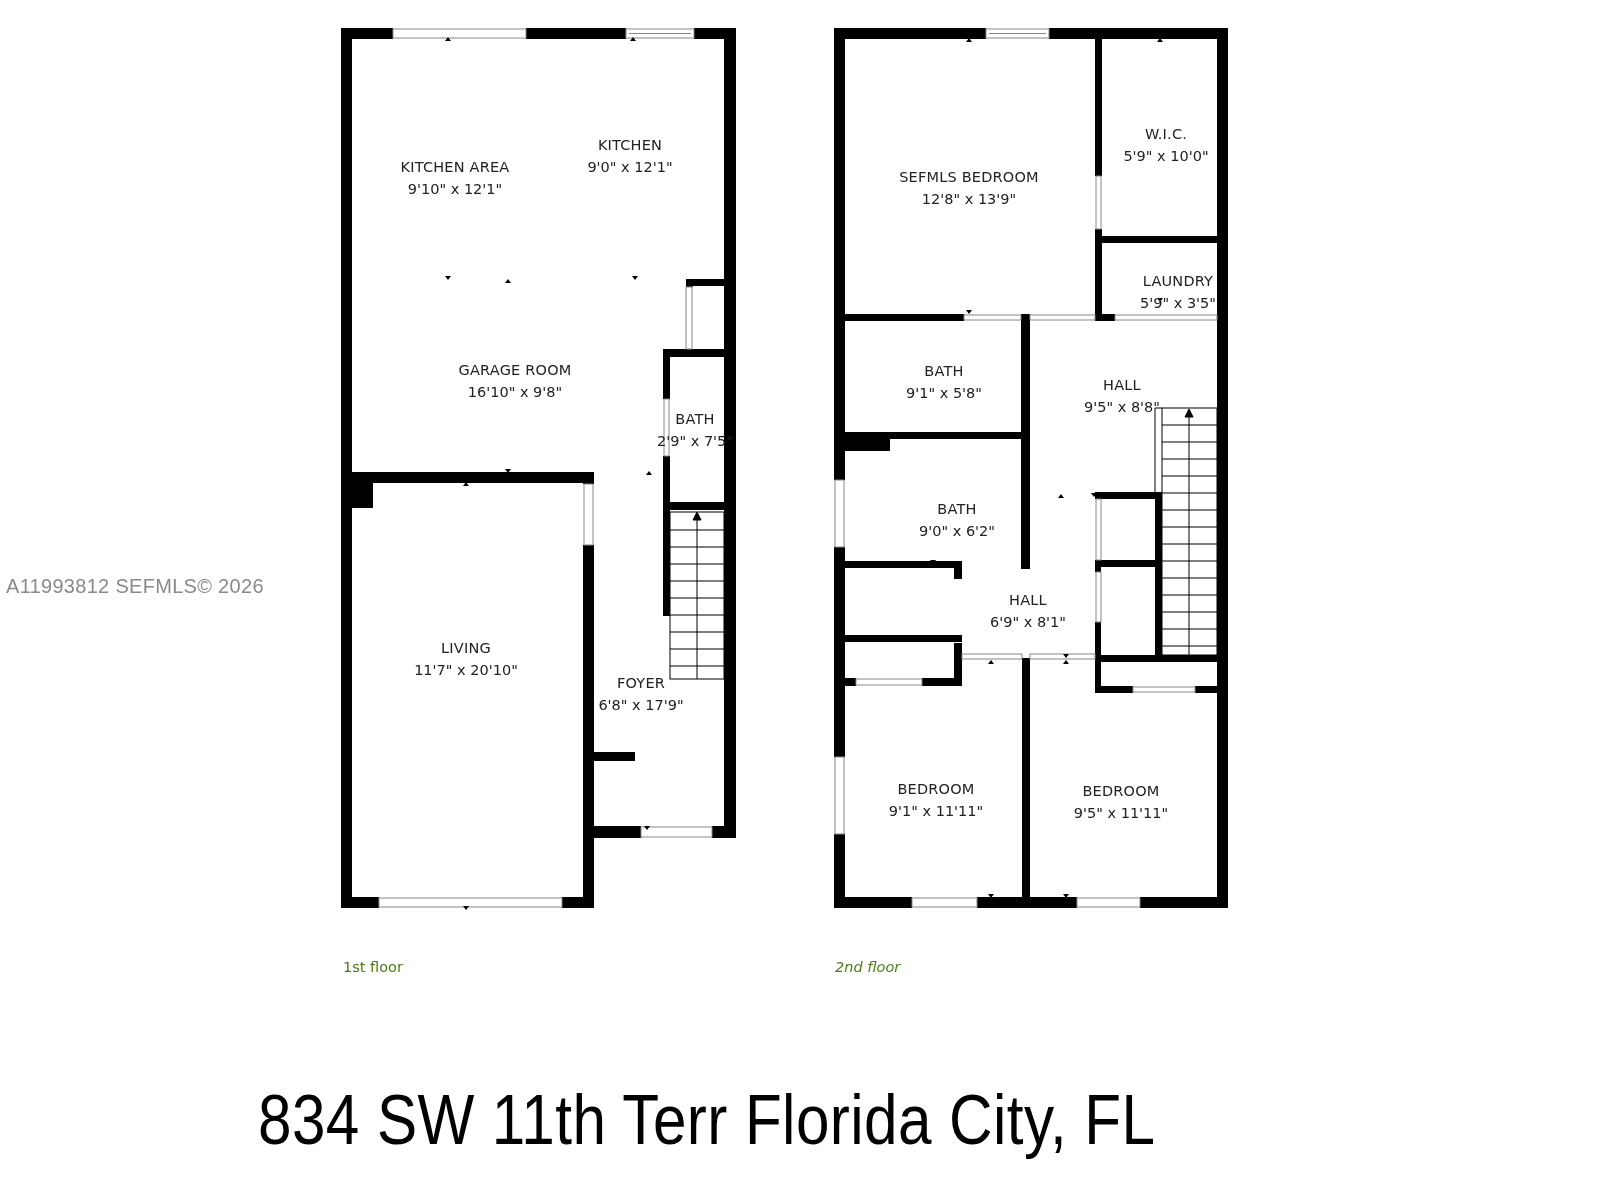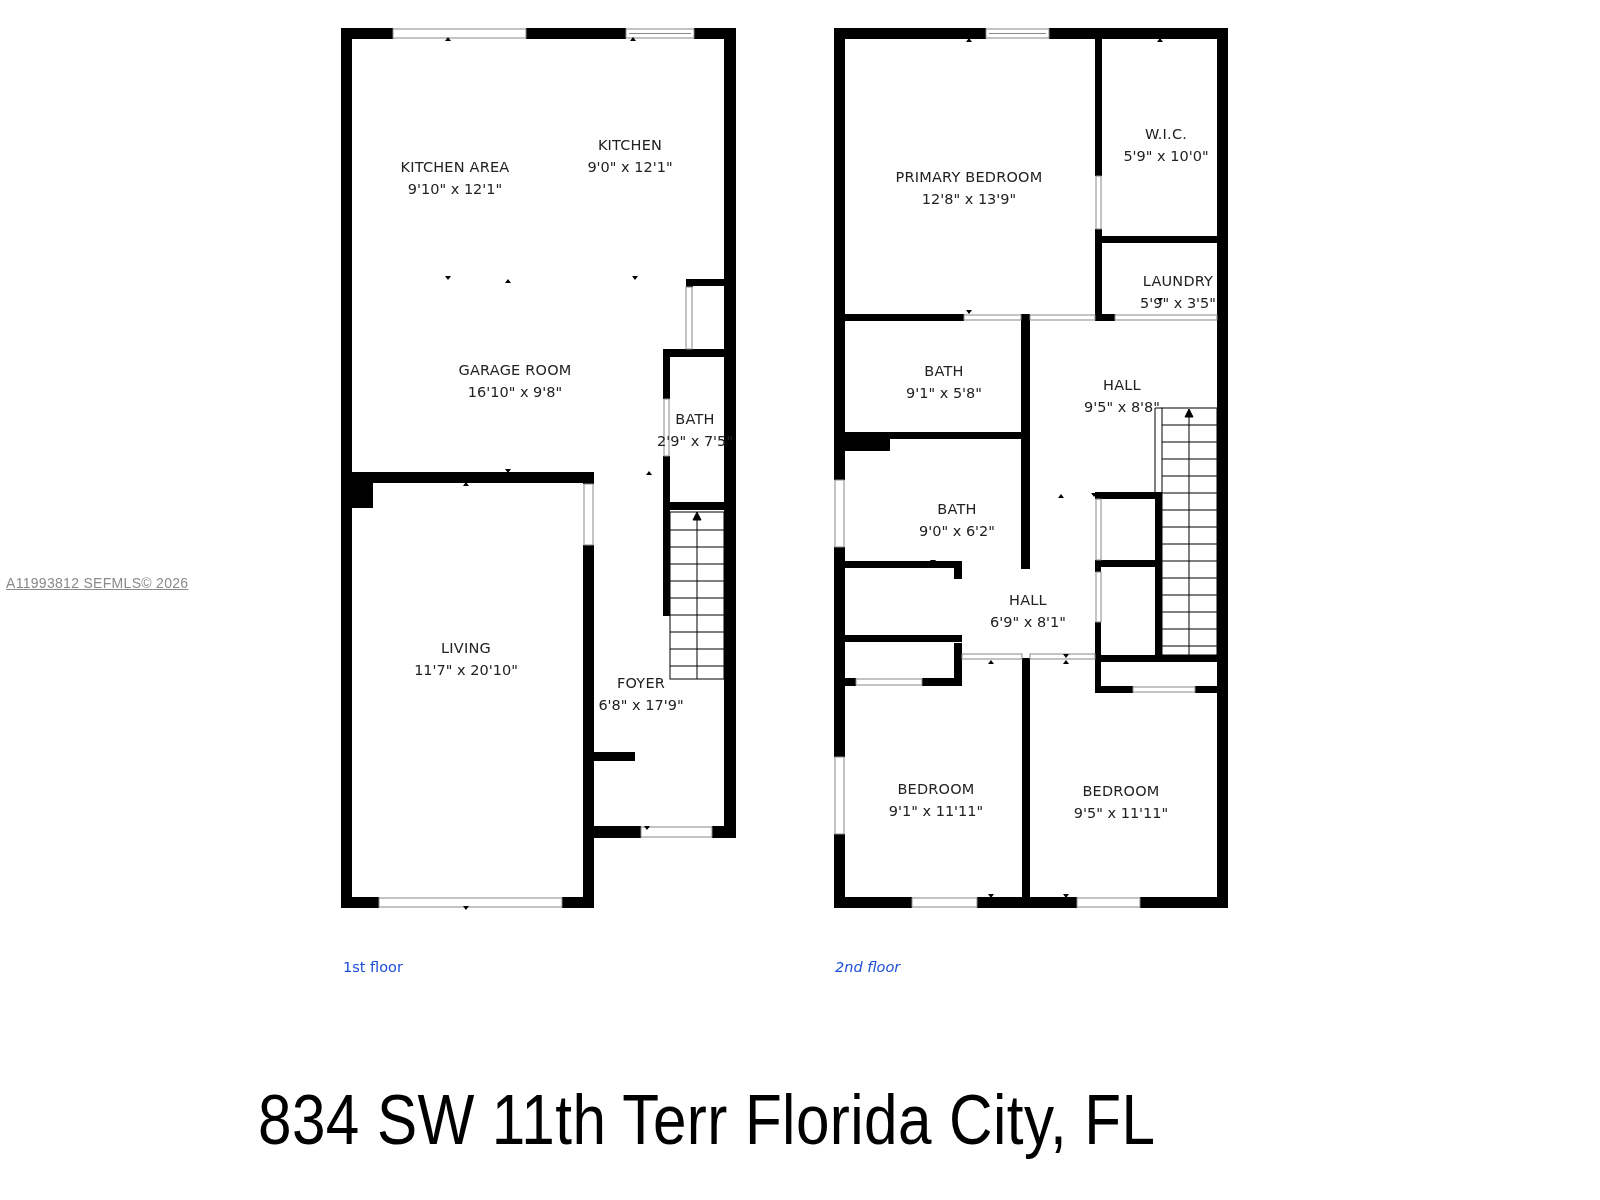--- a/index.html
+++ b/index.html
@@ -2,22 +2,22 @@
 <html><head>
 <meta charset="utf-8">
 <style>
   html, body { margin: 0; padding: 0; background: #ffffff; }
   body { width: 1600px; height: 1200px; position: relative; overflow: hidden; font-family: "DejaVu Sans", sans-serif; color: #1a1a1a; }
   .canvas { position: absolute; left: 0; top: 0; width: 1600px; height: 1200px; }
   svg.plan { position: absolute; left: 0; top: 0; width: 1600px; height: 1200px; }
   .label { position: absolute; text-align: center; transform: translateX(-50%); line-height: 22px; white-space: nowrap; }
   .room-name { display: block; font-size: 14.5px; letter-spacing: 0.2px; color: #222; }
   .room-dim { display: block; font-size: 14.5px; color: #222; }
-  .floor-caption { position: absolute; font-size: 14.5px; color: #1d4ed8; }
-  .watermark { position: absolute; left: 6px; top: 575px; font-family: "Liberation Sans", sans-serif; font-size: 14px; color: #8a8a8a; letter-spacing: 0.3px; text-decoration: underline; }
+  .floor-caption { position: absolute; font-size: 14.5px; color: #4d7c0f; }
+  .watermark { position: absolute; left: 6px; top: 575px; font-family: "Liberation Sans", sans-serif; font-size: 20px; color: #8a8a8a; letter-spacing: 0.3px; }
   .address { position: absolute; left: 258px; top: 1080px; font-family: "Liberation Sans", sans-serif; font-size: 70px; color: #000; transform: scaleX(0.86); transform-origin: left top; white-space: nowrap; letter-spacing: 0.5px; }
 </style>
 </head>
 <body>
 
 <div class="canvas">
 
   <svg class="plan" viewBox="0 0 1600 1200">
 
     <g fill="#000">
@@ -220,21 +220,21 @@
   <div class="label" style="left:466px; top:637px;">
     <span class="room-name">LIVING</span>
     <span class="room-dim">11'7" x 20'10"</span>
   </div>
   <div class="label" style="left:641px; top:672px;">
     <span class="room-name">FOYER</span>
     <span class="room-dim">6'8" x 17'9"</span>
   </div>
 
   <div class="label" style="left:969px; top:166px;">
-    <span class="room-name">PRIMARY BEDROOM</span>
+    <span class="room-name">SEFMLS BEDROOM</span>
     <span class="room-dim">12'8" x 13'9"</span>
   </div>
   <div class="label" style="left:1166px; top:123px;">
     <span class="room-name">W.I.C.</span>
     <span class="room-dim">5'9" x 10'0"</span>
   </div>
   <div class="label" style="left:1160px; top:270px;margin-left:18px;">
     <span class="room-name">LAUNDRY</span>
     <span class="room-dim">5'9" x 3'5"</span>
   </div>

